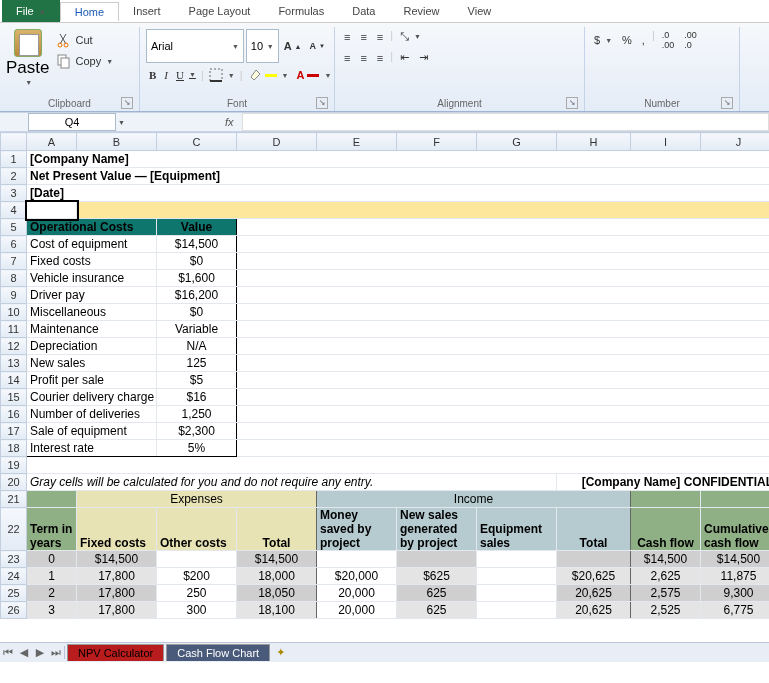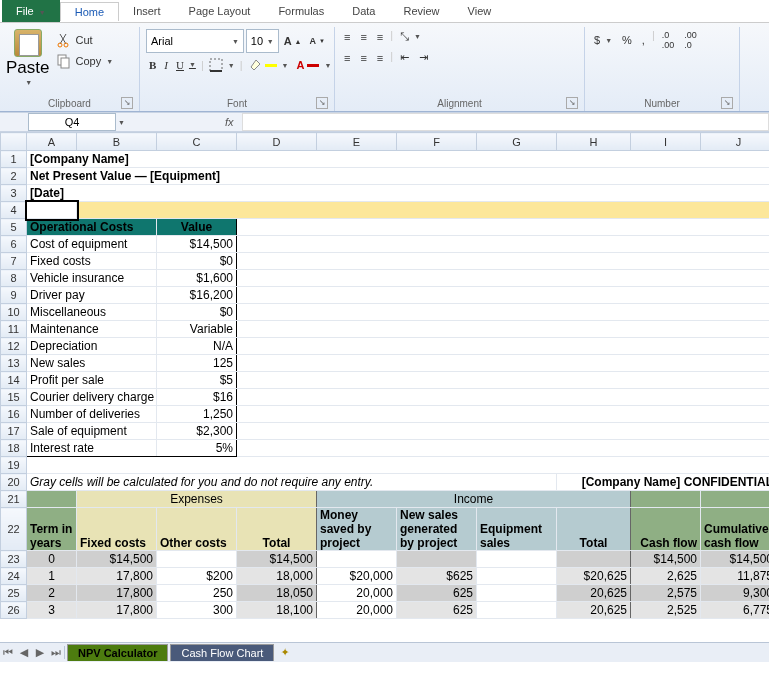--- a/index.html
+++ b/index.html
@@ -12,21 +12,21 @@
 .tab.active { background: #fff; border: 1px solid #ccc; border-bottom: none; color: #1a5ab5; }
 
 
 .ribbon { height: 90px; background: linear-gradient(#f6f8fb,#e4ecf7); border-top: 1px solid #ccc; border-bottom: 1px solid #9fb4d3; display: flex; padding-top: 4px; }
 .group { border-right: 1px solid #c5d3e8; padding: 2px 6px 0 6px; display: flex; flex-direction: column; justify-content: space-between; }
 .group-body { display: flex; gap: 4px; flex: 1; }
 .group-label { text-align: center; font-size: 10px; color: #666; padding: 2px 0; position: relative; }
 .group-label .dlauncher { position: absolute; right: 0; bottom: 2px; width: 12px; height: 12px; border: 1px solid #aaa; font-size: 8px; line-height: 10px; text-align: center; color: #666; }
 .btn { display: flex; align-items: center; gap: 3px; padding: 1px 3px; font-size: 11px; color: #333; }
 .col { display: flex; flex-direction: column; gap: 1px; }
-.sel { border: 1px solid #abc; background: #fff; height: 24px; font-size: 11px; padding: 8px 4px; display: flex; align-items: center; justify-content: space-between; }
+.sel { border: 1px solid #abc; background: #fff; height: 34px; font-size: 11px; padding: 8px 4px; display: flex; align-items: center; justify-content: space-between; }
 .icon { display: inline-block; width: 16px; height: 16px; }
 .dd { font-size: 7px; color: #555; margin-left: 2px; }
 
 
 .i-paste { width: 28px; height: 28px; background: linear-gradient(#d8b36a,#b98a3a); border: 1px solid #8a6; border-radius: 3px; position: relative; }
 .i-paste::after { content:""; position:absolute; top:4px; left:4px; width:18px; height:20px; background:#fff; border:1px solid #999; }
 .font-select { display:flex; gap:2px; }
 
 
 .fbar { display:flex; height:20px; border-bottom:1px solid #c9d4e4; border-top:1px solid #c9d4e4; align-items:center; background:#eef2f9; }
@@ -35,21 +35,21 @@
 
 
 .grid-wrap { position:relative; height: 530px; overflow:hidden; background:#fff; }
 table.grid { border-collapse: collapse; table-layout: fixed; width: 770px; }
 .colhdr th { background: linear-gradient(#f5f8fd,#e3ebf5); border:1px solid #c3cfdf; height:18px; font-weight:normal; color:#333; font-size:11px; }
 .rowhdr { background: linear-gradient(#f5f8fd,#e3ebf5); border:1px solid #c3cfdf; width:26px; text-align:center; font-size:11px; color:#333; }
 td.cell { border:1px solid #e3e8ef; height:17px; padding:0 3px; font-size:12px; font-family: Arial, sans-serif; color:#000; white-space:nowrap; overflow:hidden; }
 .bold { font-weight:bold; }
 .sel-row4 { background:#fce79a; }
 .sel-corner { outline:2px solid #000; background:#fff !important; }
-.right { text-align:right; }
+.right { text-align:center; }
 .center { text-align:center; }
 .oc-header { background:#0f766e; color:#fff; font-weight:bold;margin-top:15px; }
 .oc-border-l { border-left:1px solid #000 !important; }
 .oc-border-r { border-right:1px solid #000 !important; }
 .oc-border-t { border-top:1px solid #000 !important; }
 .oc-border-b { border-bottom:1px solid #000 !important; }
 .italic { font-style:italic; }
 .conf { font-weight:bold; text-align:right; }
 .green { background:#8faf84; }
 .tan { background:#e8e3b5; }
@@ -60,21 +60,21 @@
 .lbl { font-weight:bold; vertical-align:bottom; }
 .red { color:#c00; }
 .dash-r { border-right:1px dashed #999 !important; }
 .solid-r { border-right:1px solid #666 !important; }
 
 
 .sheettabs { position:absolute; bottom:0; left:0; right:0; height:20px; background:#e9eef6; border-top:1px solid #b9c5d6; display:flex; align-items:center; font-size:11px; }
 .nav { display:flex; border-right:1px solid #b9c5d6; }
 .nav span { width:16px; text-align:center; color:#666; cursor:pointer; }
 .stab { padding:2px 10px; border:1px solid #999; border-bottom:none; margin-left:2px; background:#fff; }
-.stab.active { font-weight:bold; background:#4d7c0f; }
+.stab.active { font-weight:normal; background:#b91c1c; }
 .stab.inactive { background:#4a5a7a; color:#fff; }
 </style>
 </head>
 <body>
 
 <div class="tabs">
   <div class="file-tab"><span>File</span> <span class="dd">▼</span></div>
   <div class="tab active">Home</div>
   <div class="tab">Insert</div>
   <div class="tab">Page Layout</div>

